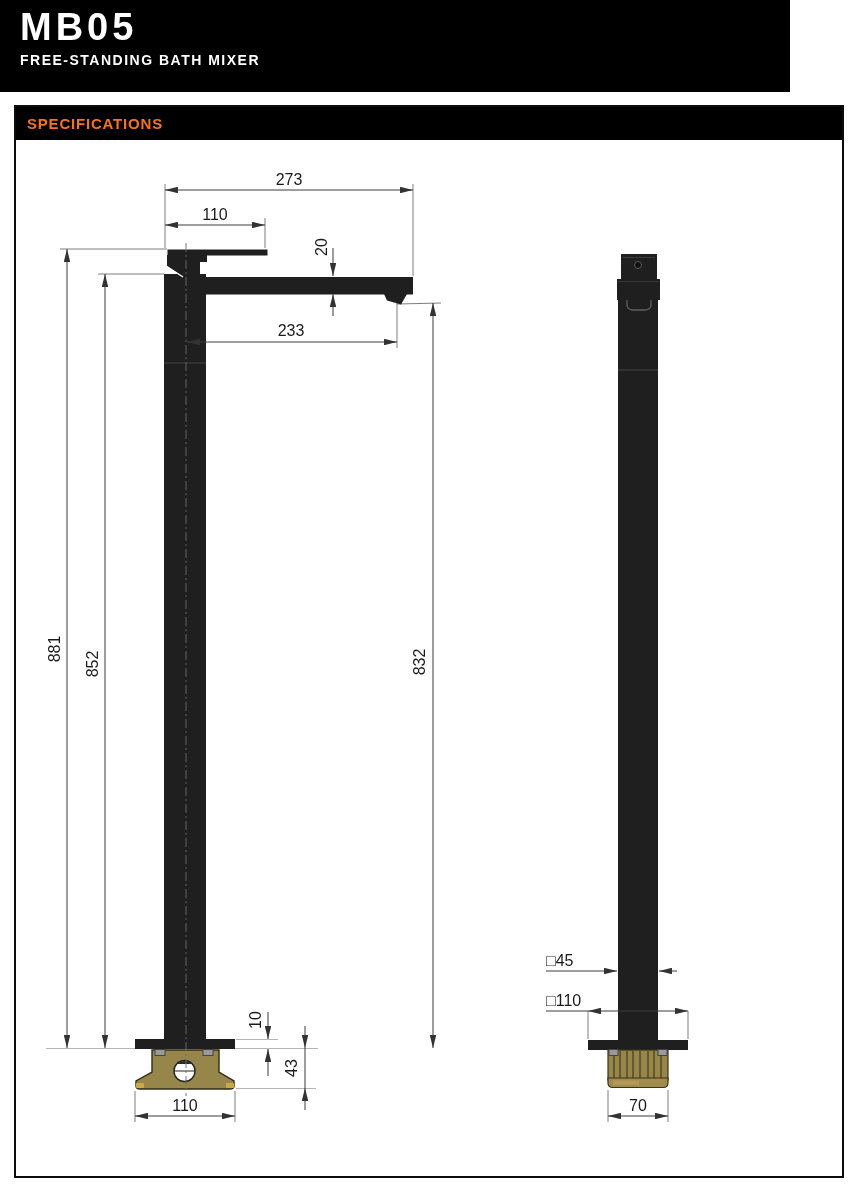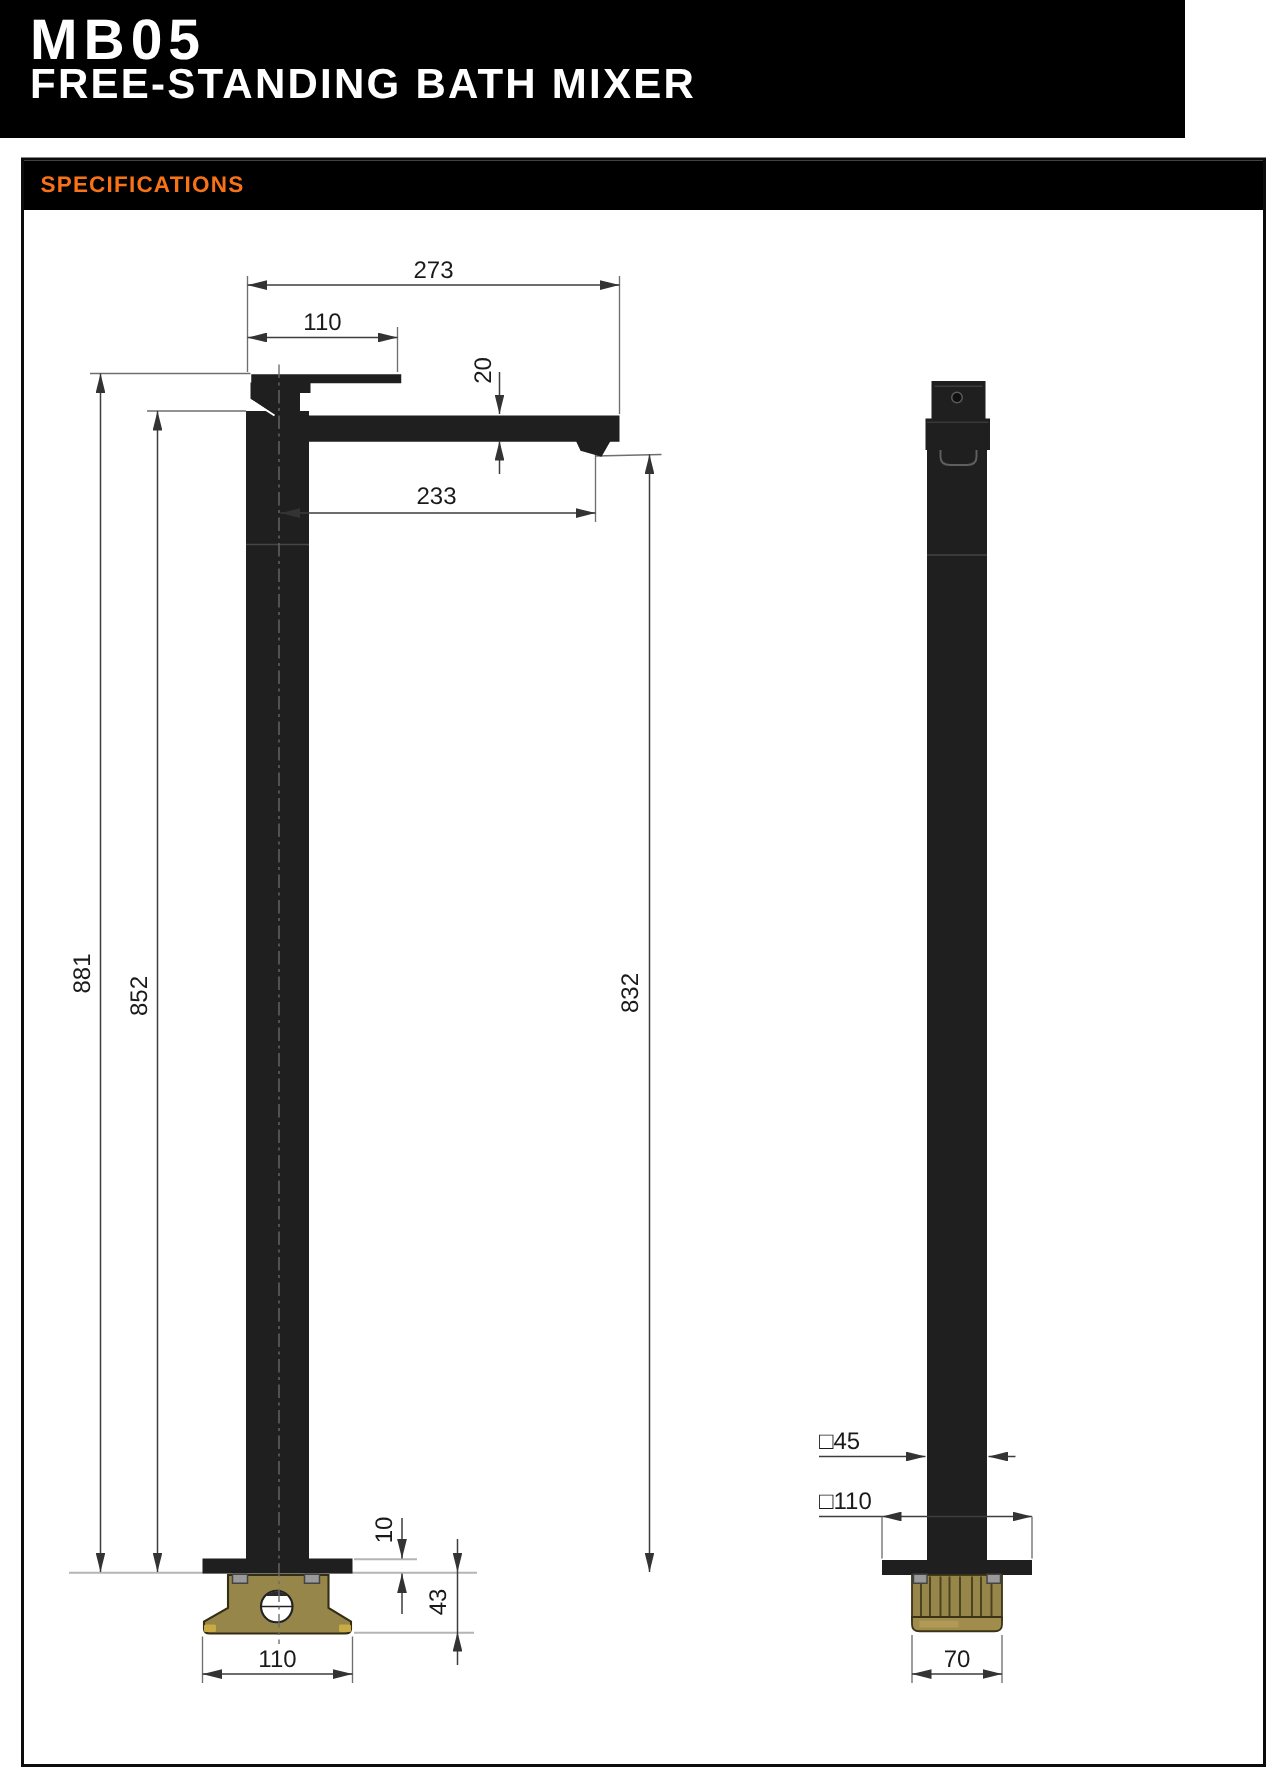--- a/index.html
+++ b/index.html
@@ -2,21 +2,21 @@
 <html><head>
 <meta charset="utf-8">
 <style>
   html,body{margin:0;padding:0;background:#fff;}
   body{font-family:"Liberation Sans",sans-serif;}
   #page{position:relative;width:858px;height:1190px;background:#ffffff;overflow:hidden;}
 
   
   .header{position:absolute;left:0;top:0;width:790px;height:92px;background:#000;color:#fff;}
   .header .model{position:absolute;left:20px;top:6px;font-size:38px;font-weight:bold;letter-spacing:4px;}
-  .header .prod{position:absolute;left:20px;top:40px;font-size:28px;font-weight:bold;letter-spacing:1.5px;}
+  .header .prod{position:absolute;left:20px;top:52px;font-size:14px;font-weight:bold;letter-spacing:1.5px;}
 
   
   .specbox{position:absolute;left:14px;top:105px;width:826px;height:1069px;border:2px solid #0c0c0c;background:#fff;}
   .specbar{position:absolute;left:0px;top:0px;right:0px;height:33px;background:#000;color:#f97316;
            font-size:15px;font-weight:bold;letter-spacing:0.8px;line-height:33px;padding-left:11px;}
 
   svg{position:absolute;left:0;top:0;}
   .dim{font-size:16px;fill:#1a1a1a;}
   .dimline{stroke:#3d3d3d;stroke-width:1;fill:none;}
   .extline{stroke:#6f6f6f;stroke-width:0.9;fill:none;}

